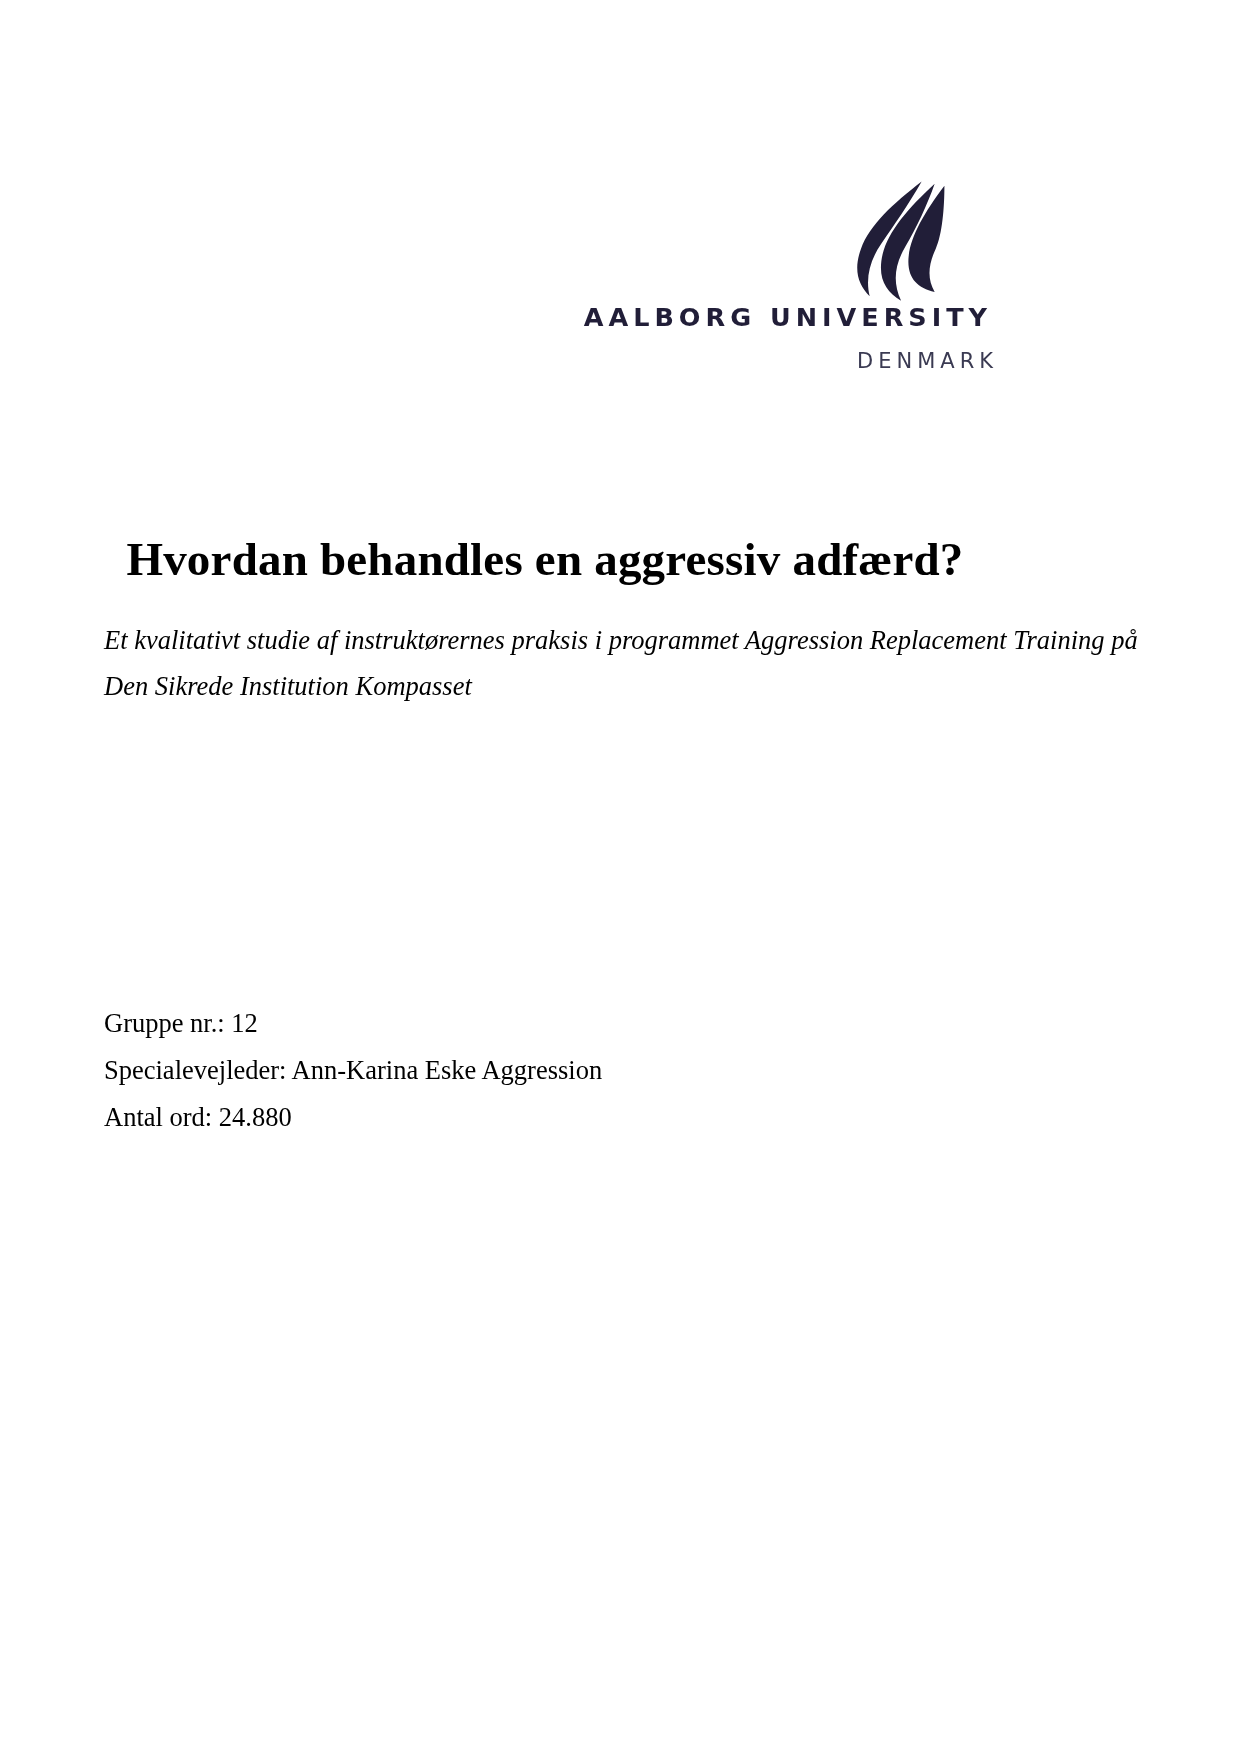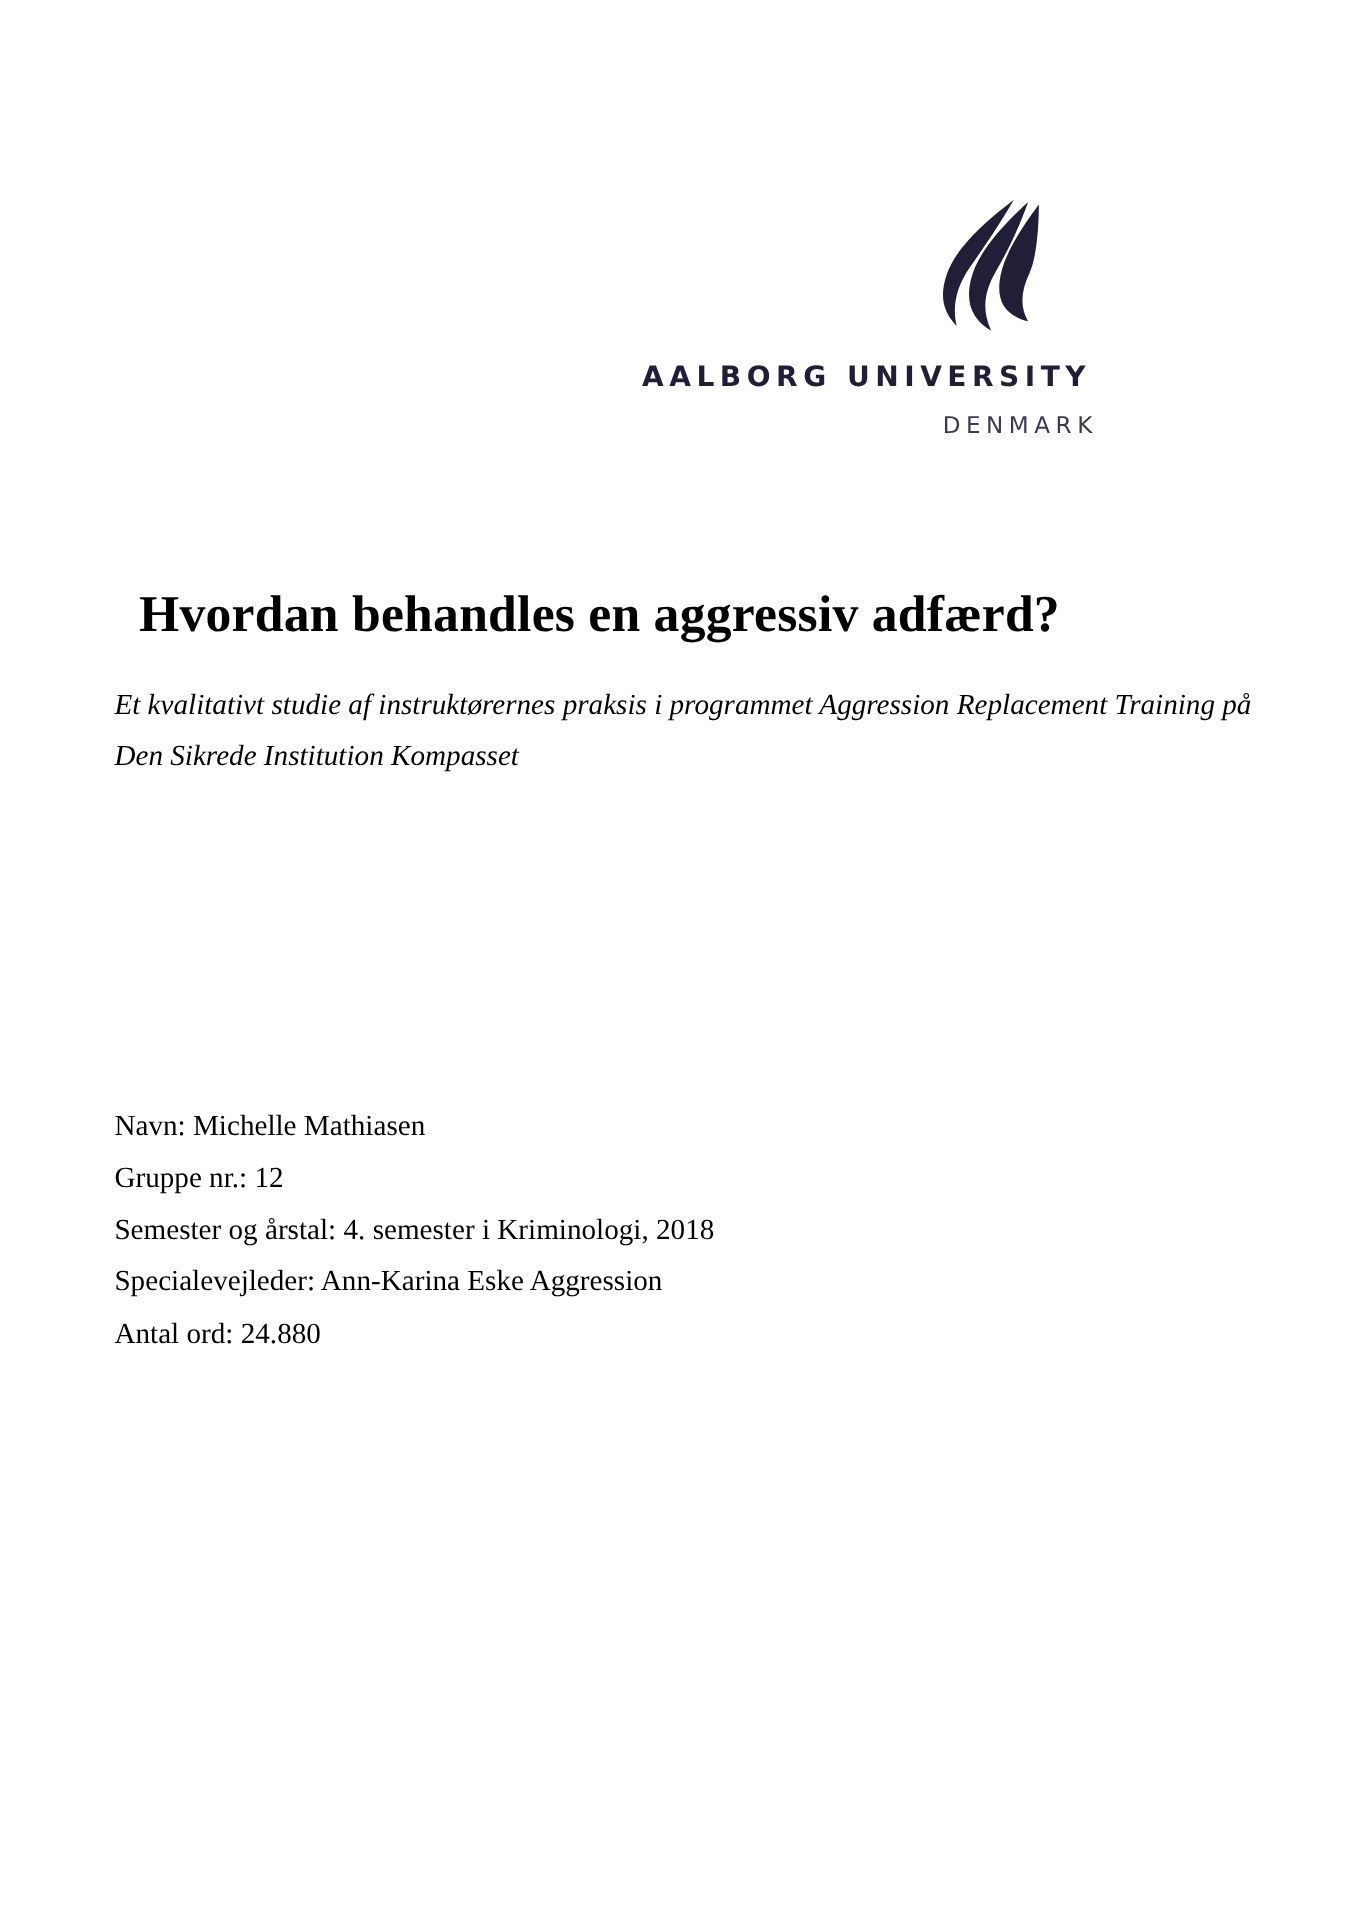--- a/index.html
+++ b/index.html
@@ -37,21 +37,20 @@
     height: 130px;
     margin-right: 58px;
   }
   .logo-wordmark {
     font-family: "DejaVu Sans", "Liberation Sans", sans-serif;
     font-weight: 700;
     font-size: 25.5px;
     letter-spacing: 5.0px;
     color: #211E38;
     line-height: 1;
-    margin-top: 26px;
     margin-right: 18px;
     white-space: nowrap;
   }
   .logo-subword {
     font-family: "DejaVu Sans", "Liberation Sans", sans-serif;
     font-weight: 400;
     font-size: 21px;
     letter-spacing: 5.0px;
     color: #3A3A52;
     line-height: 1;
@@ -129,20 +128,18 @@
   </div>
 
   <h1 class="doc-title">Hvordan behandles en aggressiv adfærd?</h1>
 
   <div class="doc-subtitle">
     <span>Et kvalitativt studie af instruktørernes praksis i programmet Aggression Replacement</span>
     <span>Training på Den Sikrede Institution Kompasset</span>
   </div>
 
   <div class="meta-block">
-    <div class="meta-line">Navn: Michelle Mathiasen</div>
     <div class="meta-line">Gruppe nr.: 12</div>
-    <div class="meta-line">Semester og årstal: 4. semester i Kriminologi, 2018</div>
     <div class="meta-line">Specialevejleder: Ann-Karina Eske Aggression</div>
     <div class="meta-line">Antal ord: 24.880</div>
   </div>
 
 </div>
 
 </body></html>

